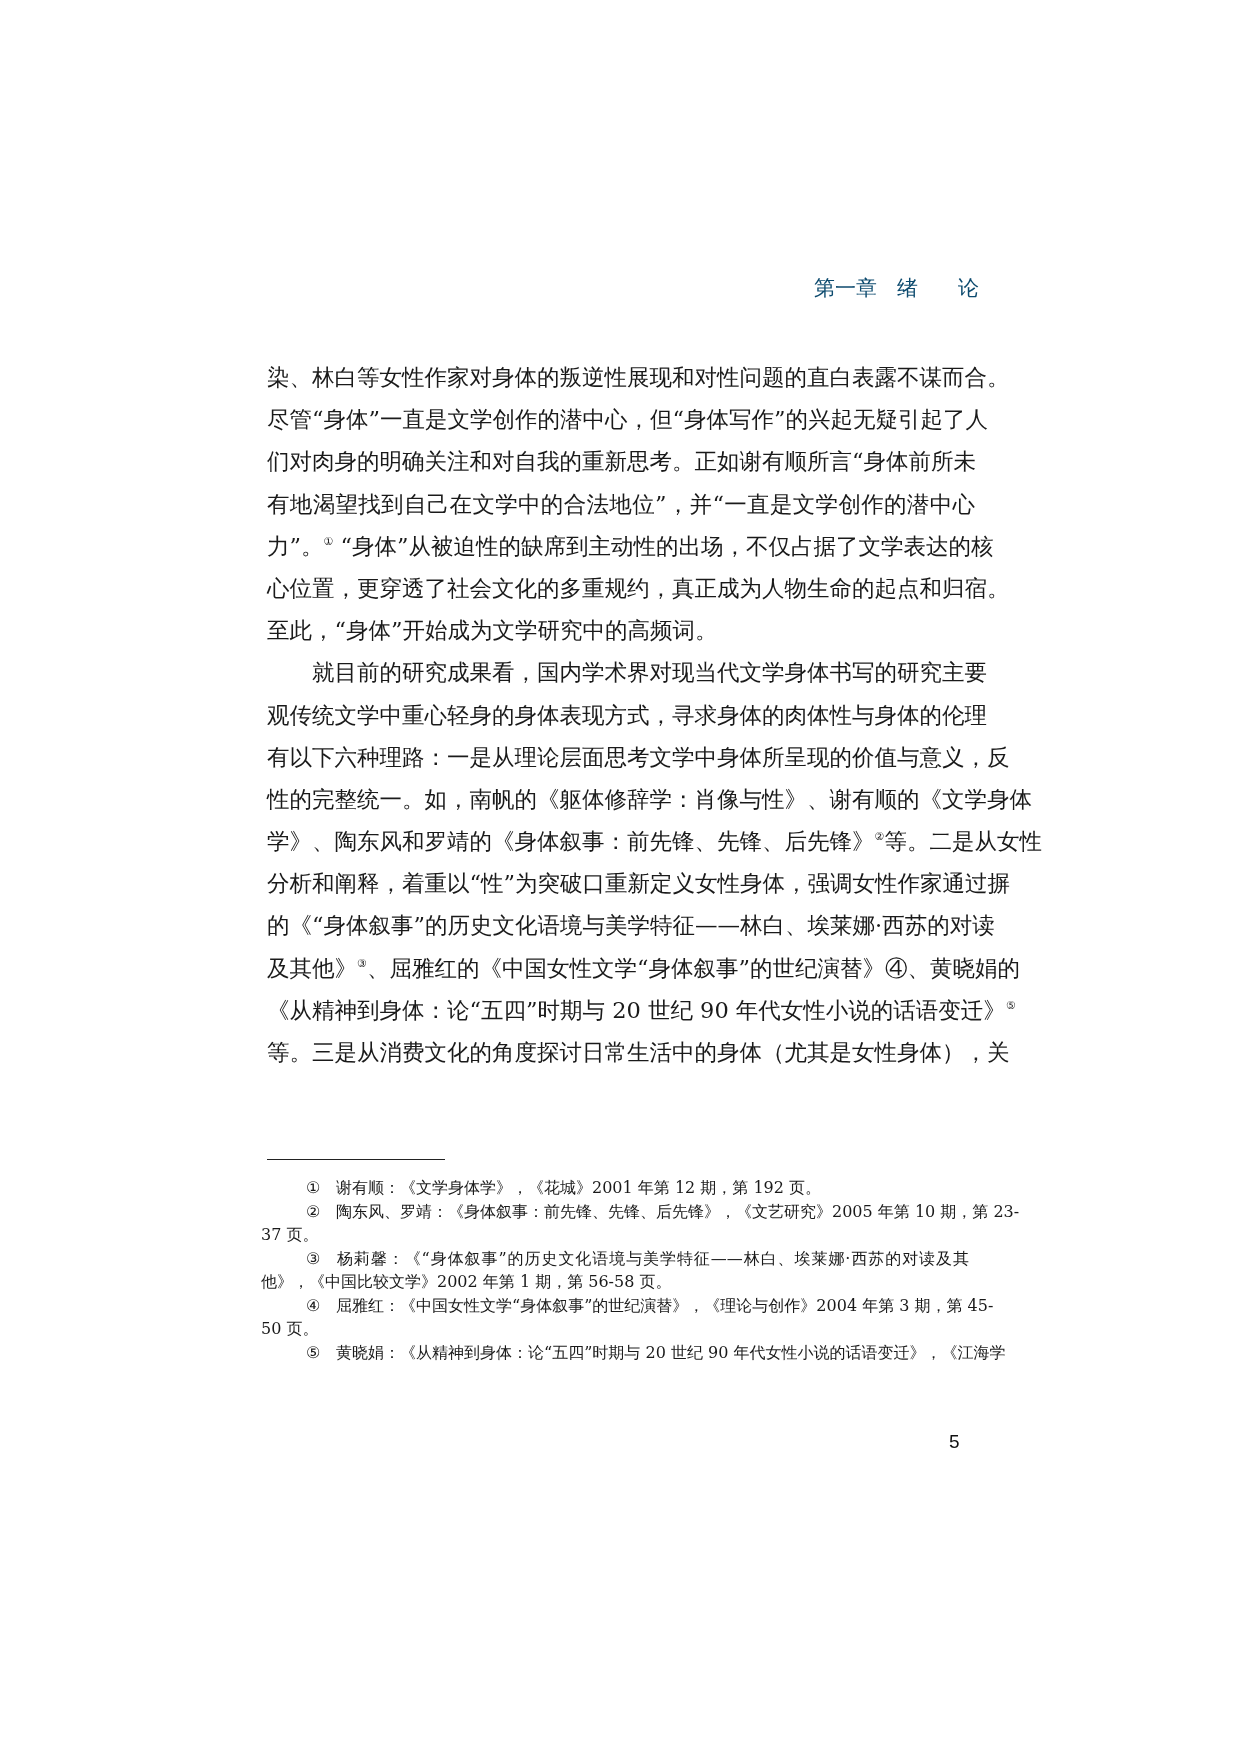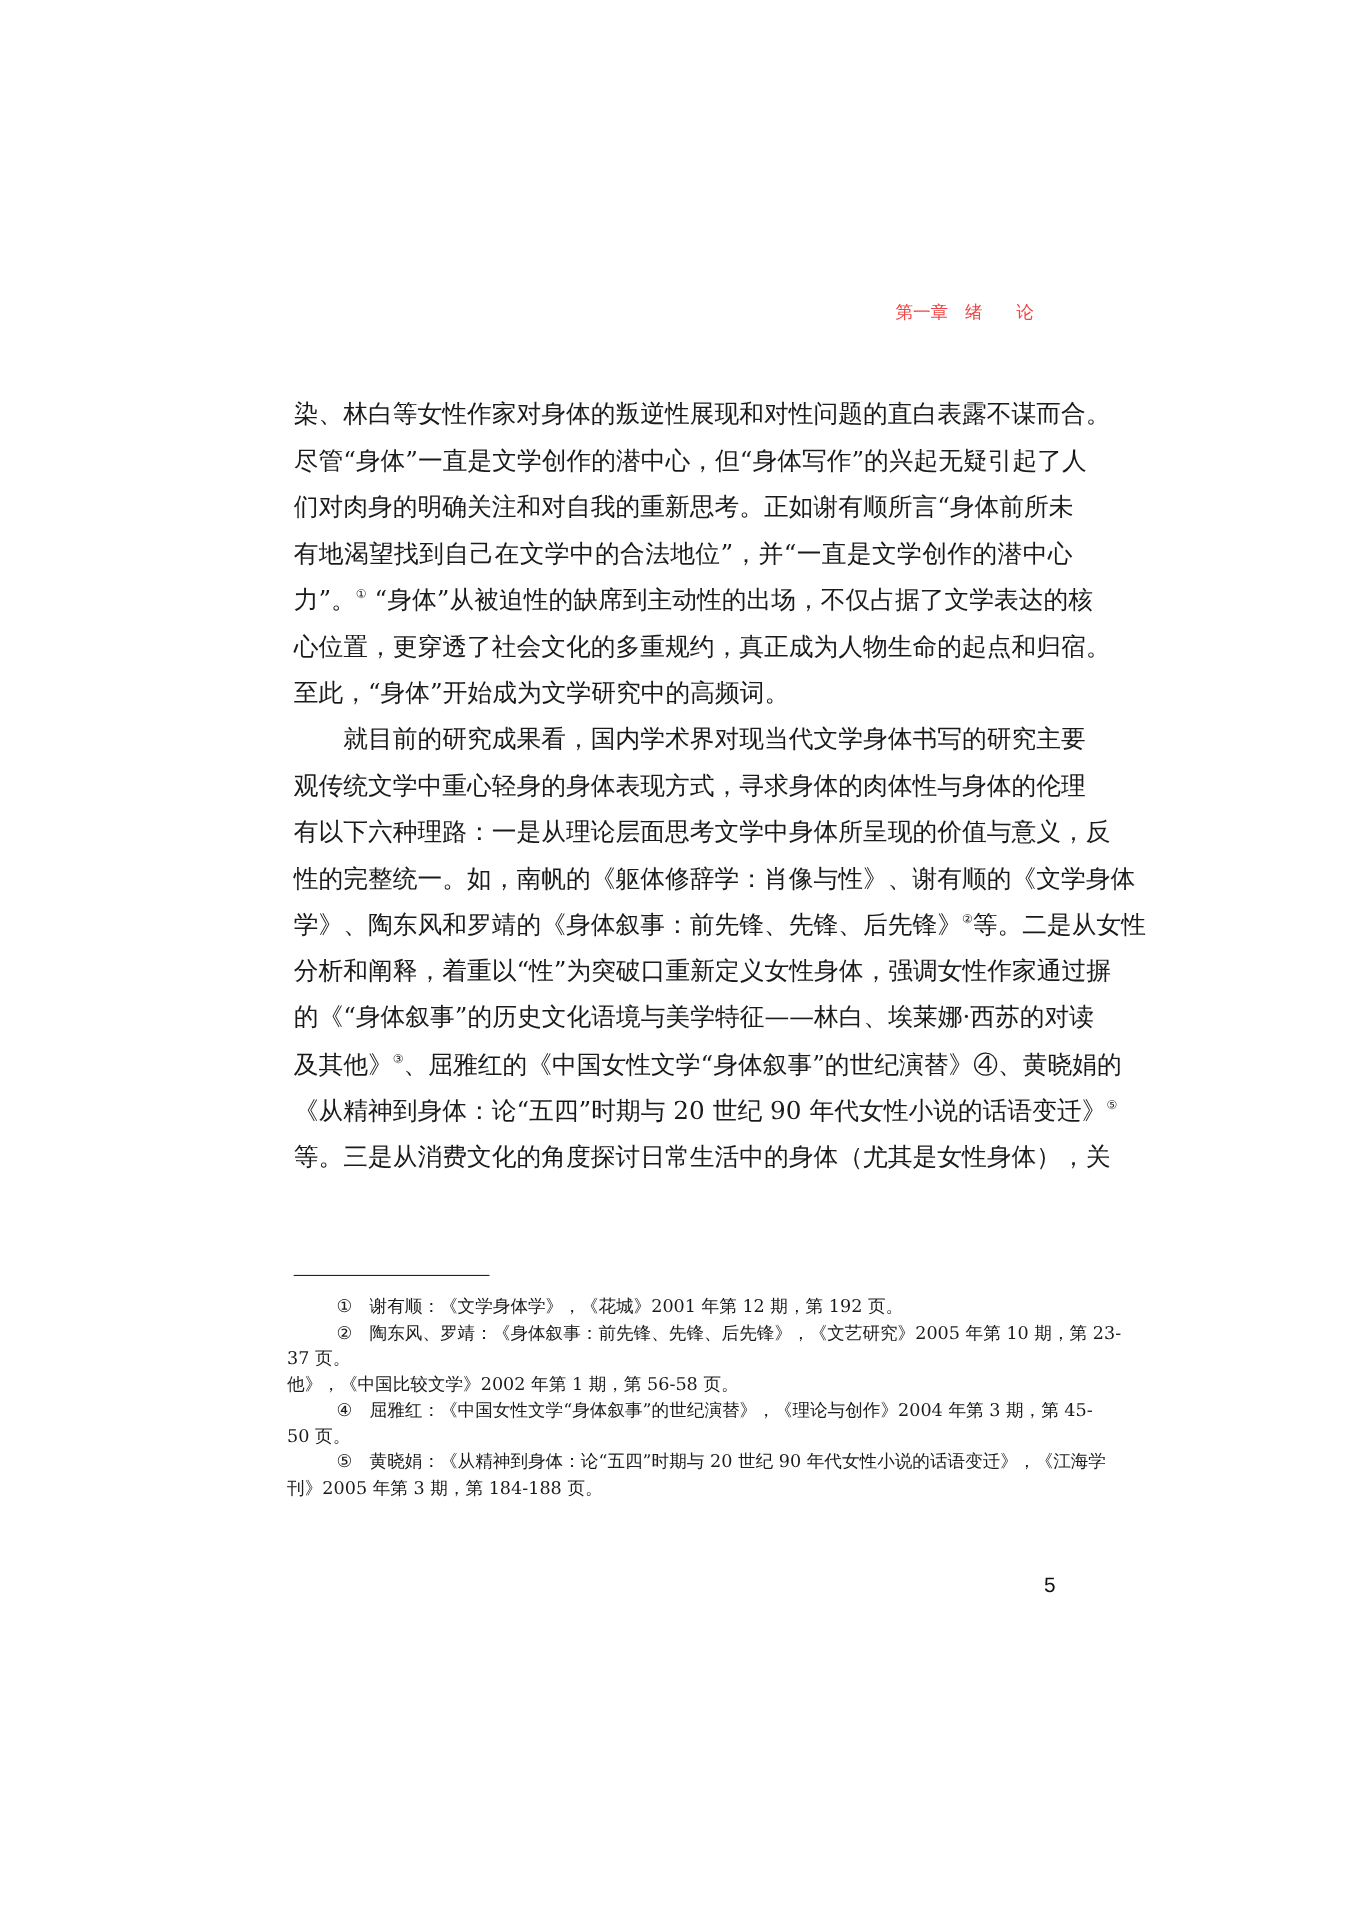--- a/index.html
+++ b/index.html
@@ -1,17 +1,17 @@
 <!DOCTYPE html>
 <html><head>
 <meta charset="utf-8">
 <style>
   html, body { margin: 0; padding: 0; background: #ffffff; }
   body { width: 1239px; height: 1754px; position: relative; overflow: hidden; color: #1a1a1a; font-family: "DejaVu Serif", serif; }
-  .running-head { position: absolute; top: 274px; left: 814px; font-size: 16px; letter-spacing: 0; color: #ef4444; white-space: pre; }
+  .running-head { position: absolute; top: 274px; left: 814px; font-size: 21px; letter-spacing: 0; color: #0c4a6e; white-space: pre; }
   .body-text { position: absolute; left: 267px; top: 356px; width: 708px; font-size: 22.5px; line-height: 42.2px; text-align: justify; }
   .body-text .line { display: block; height: 42.2px; white-space: nowrap; text-align-last: justify; text-align: justify; overflow: visible; }
   .body-text .line.last { text-align-last: left; }
   .body-text .line.indent { padding-left: 45px; }
   sup.fn { font-size: 11px; vertical-align: 9px; line-height: 0; }
   .rule { position: absolute; left: 267px; top: 1159px; width: 178px; height: 0; border-top: 1.5px solid #222; }
   .footnotes { position: absolute; left: 261px; top: 1176px; width: 708px; font-size: 16px; line-height: 23.5px; }
   .fn-line { display: block; white-space: nowrap; height: 23.5px; }
   .fn-line.justify { text-align: justify; text-align-last: justify; }
   .fn-line.first { padding-left: 45px; }
@@ -47,25 +47,25 @@
 
 <div class="footnotes">
   <div>
     <span class="fn-line first"><span class="fn-marker">①</span><span>谢有顺：《文学身体学》，《花城》2001 年第 12 期，第 192 页。</span></span>
   </div>
   <div>
     <span class="fn-line first justify"><span class="fn-marker">②</span><span>陶东风、罗靖：《身体叙事：前先锋、先锋、后先锋》，《文艺研究》2005 年第 10 期，第 23-</span></span>
     <span class="fn-line">37 页。</span>
   </div>
   <div>
+    <span class="fn-line first justify"><span class="fn-marker">③</span><span>杨莉馨：《“身体叙事”的历史文化语境与美学特征——林白、埃莱娜·西苏的对读及其</span></span>
     <span class="fn-line">他》，《中国比较文学》2002 年第 1 期，第 56-58 页。</span>
   </div>
   <div>
     <span class="fn-line first justify"><span class="fn-marker">④</span><span>屈雅红：《中国女性文学“身体叙事”的世纪演替》，《理论与创作》2004 年第 3 期，第 45-</span></span>
     <span class="fn-line">50 页。</span>
   </div>
   <div>
     <span class="fn-line first justify"><span class="fn-marker">⑤</span><span>黄晓娟：《从精神到身体：论“五四”时期与 20 世纪 90 年代女性小说的话语变迁》，《江海学</span></span>
-    <span class="fn-line">刊》2005 年第 3 期，第 184-188 页。</span>
   </div>
 </div>
 
 <div class="folio">5</div>
 
 </body></html>

